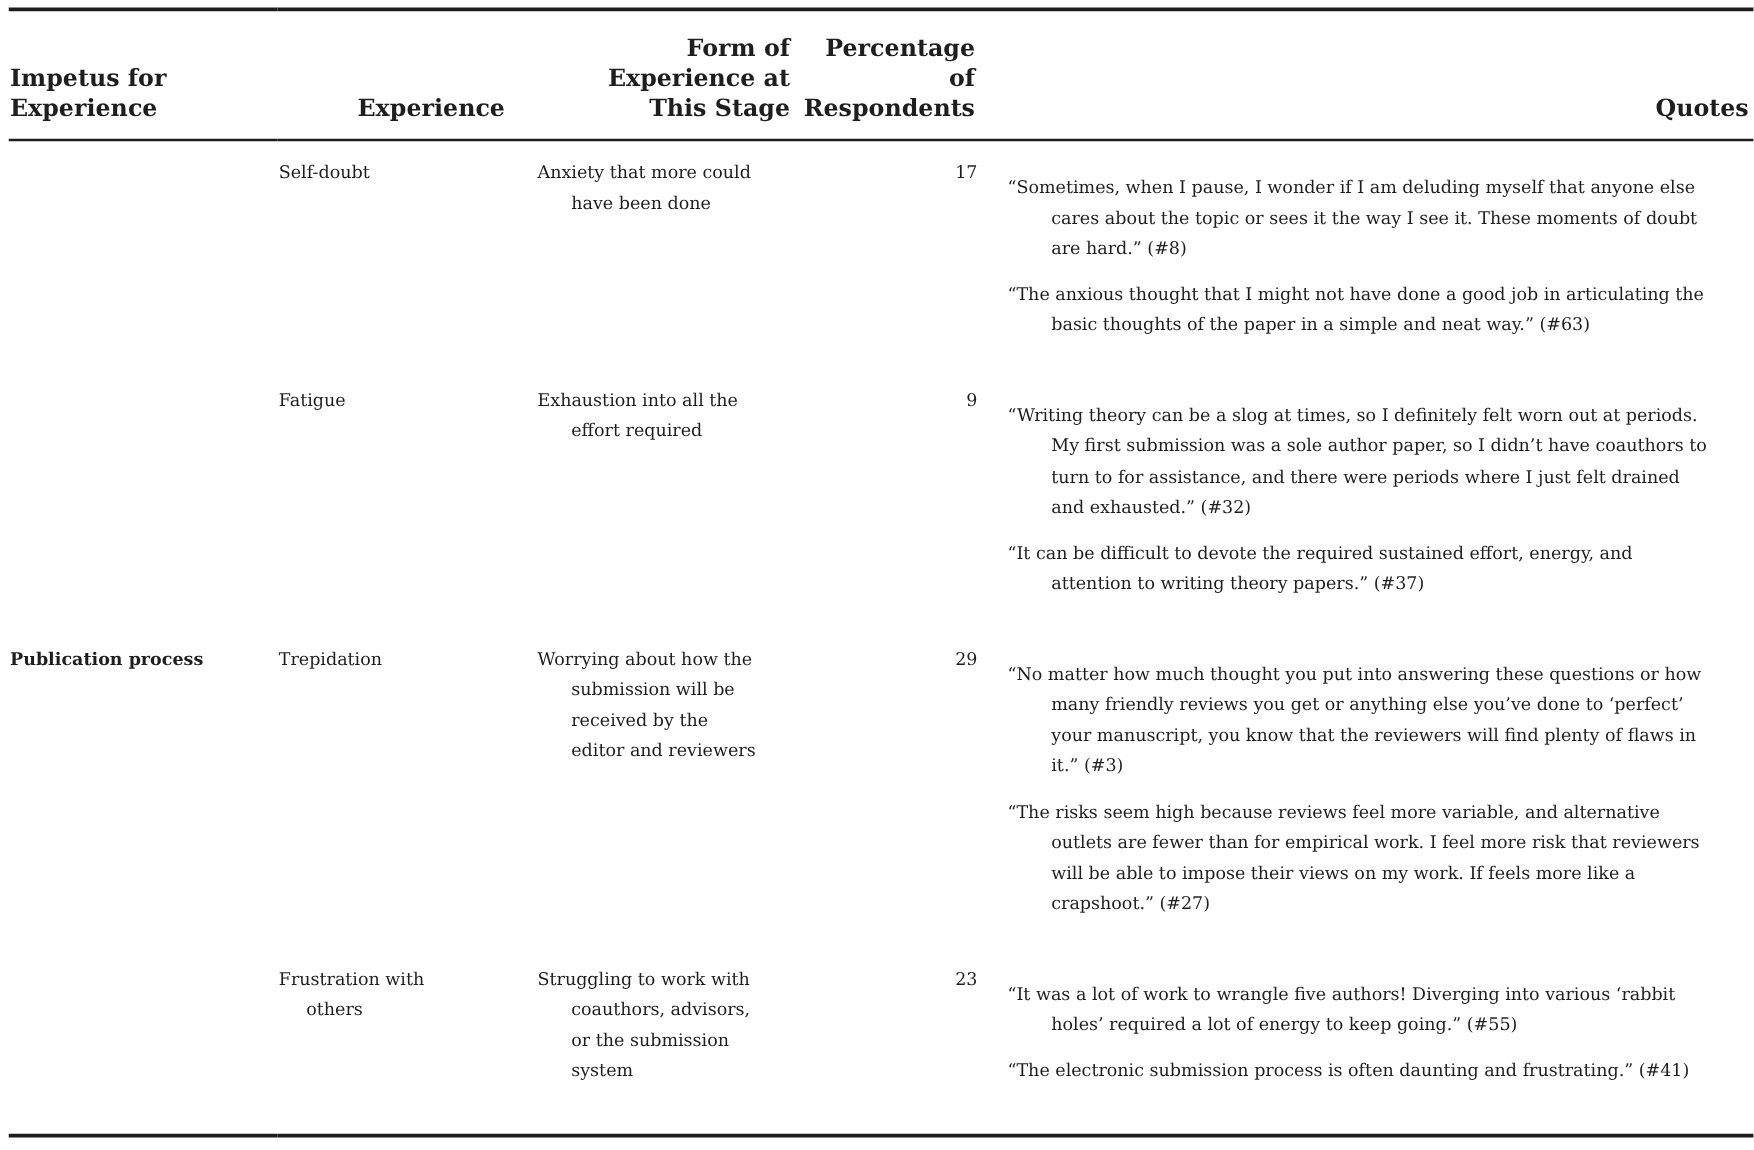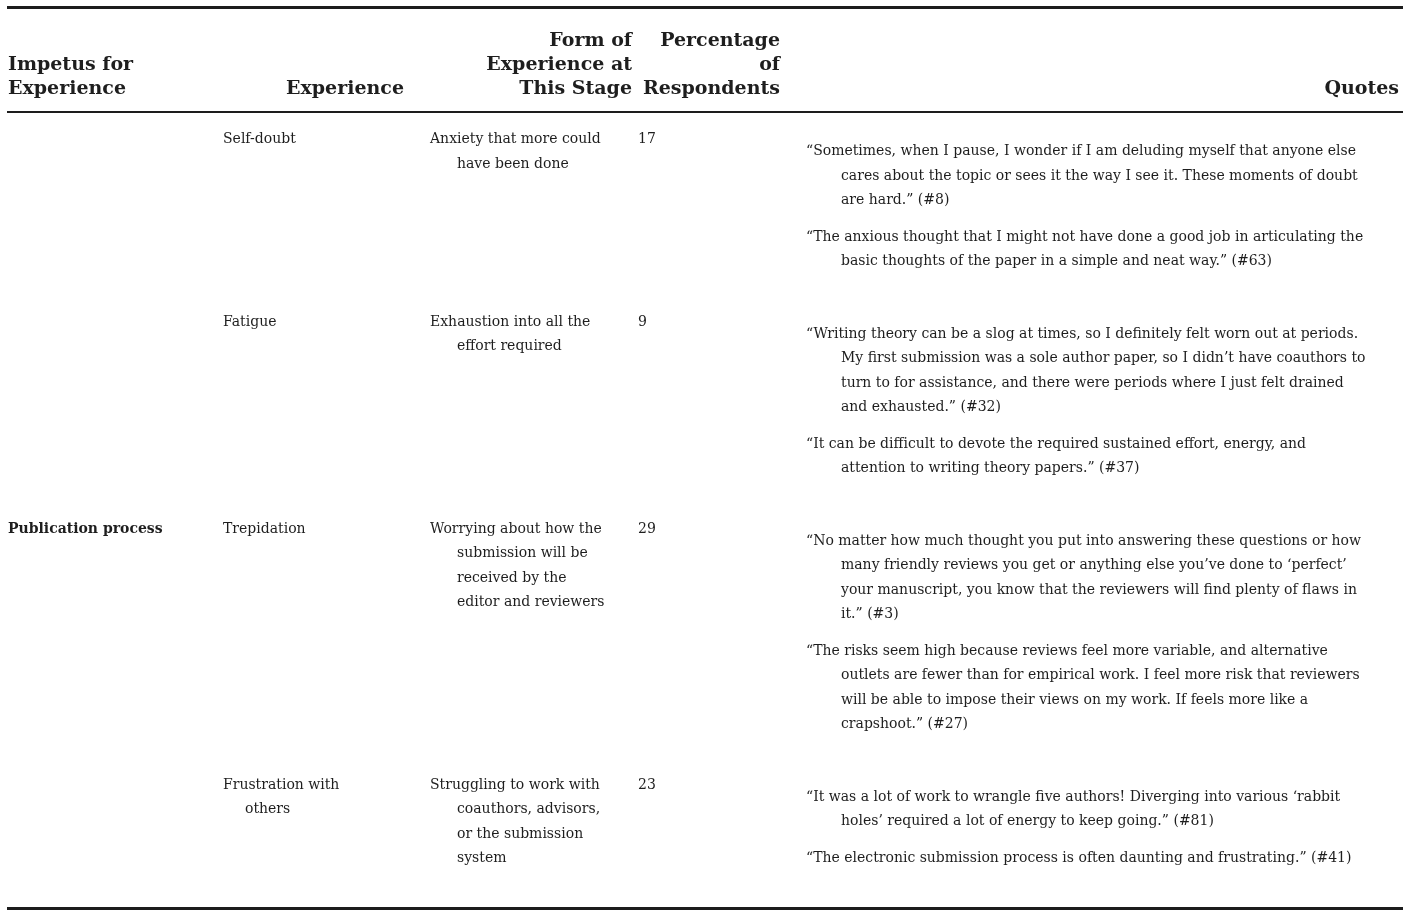--- a/index.html
+++ b/index.html
@@ -53,21 +53,21 @@
   td.c2 {
     padding-left: 23px;
     text-indent: -22px;
     padding-right: 34px;
   }
   td.c3 {
     padding-left: 49px;
     text-indent: -27px;
     padding-right: 28px;
   }
-  td.c4 { text-align: left; padding-left: 2px; padding-right: 2px; margin-top: 24px; }
+  td.c4 { text-align: right; padding-left: 2px; padding-right: 2px; margin-top: 24px; }
   td.c5 { padding-left: 10px; padding-right: 24px; }
   p.quote {
     margin: 12px;
     padding-left: 35px;
     text-indent: -35px;
   }
 </style>
 </head>
 <body>
 
@@ -123,19 +123,19 @@
           <p class="quote">“No matter how much thought you put into answering these questions or how many friendly reviews you get or anything else you’ve done to ‘perfect’ your manuscript, you know that the reviewers will find plenty of flaws in it.” (#3)</p>
           <p class="quote">“The risks seem high because reviews feel more variable, and alternative outlets are fewer than for empirical work. I feel more risk that reviewers will be able to impose their views on my work. If feels more like a crapshoot.” (#27)</p>
         </td>
       </tr>
       <tr>
         <td class="c1"></td>
         <td class="c2">Frustration with others</td>
         <td class="c3">Struggling to work with coauthors, advisors, or the submission system</td>
         <td class="c4">23</td>
         <td class="c5">
-          <p class="quote">“It was a lot of work to wrangle five authors! Diverging into various ‘rabbit holes’ required a lot of energy to keep going.” (#81)</p>
+          <p class="quote">“It was a lot of work to wrangle five authors! Diverging into various ‘rabbit holes’ required a lot of energy to keep going.” (#55)</p>
           <p class="quote">“The electronic submission process is often daunting and frustrating.” (#41)</p>
         </td>
       </tr>
     </tbody>
   </table>
 </div>
 
 </body></html>

